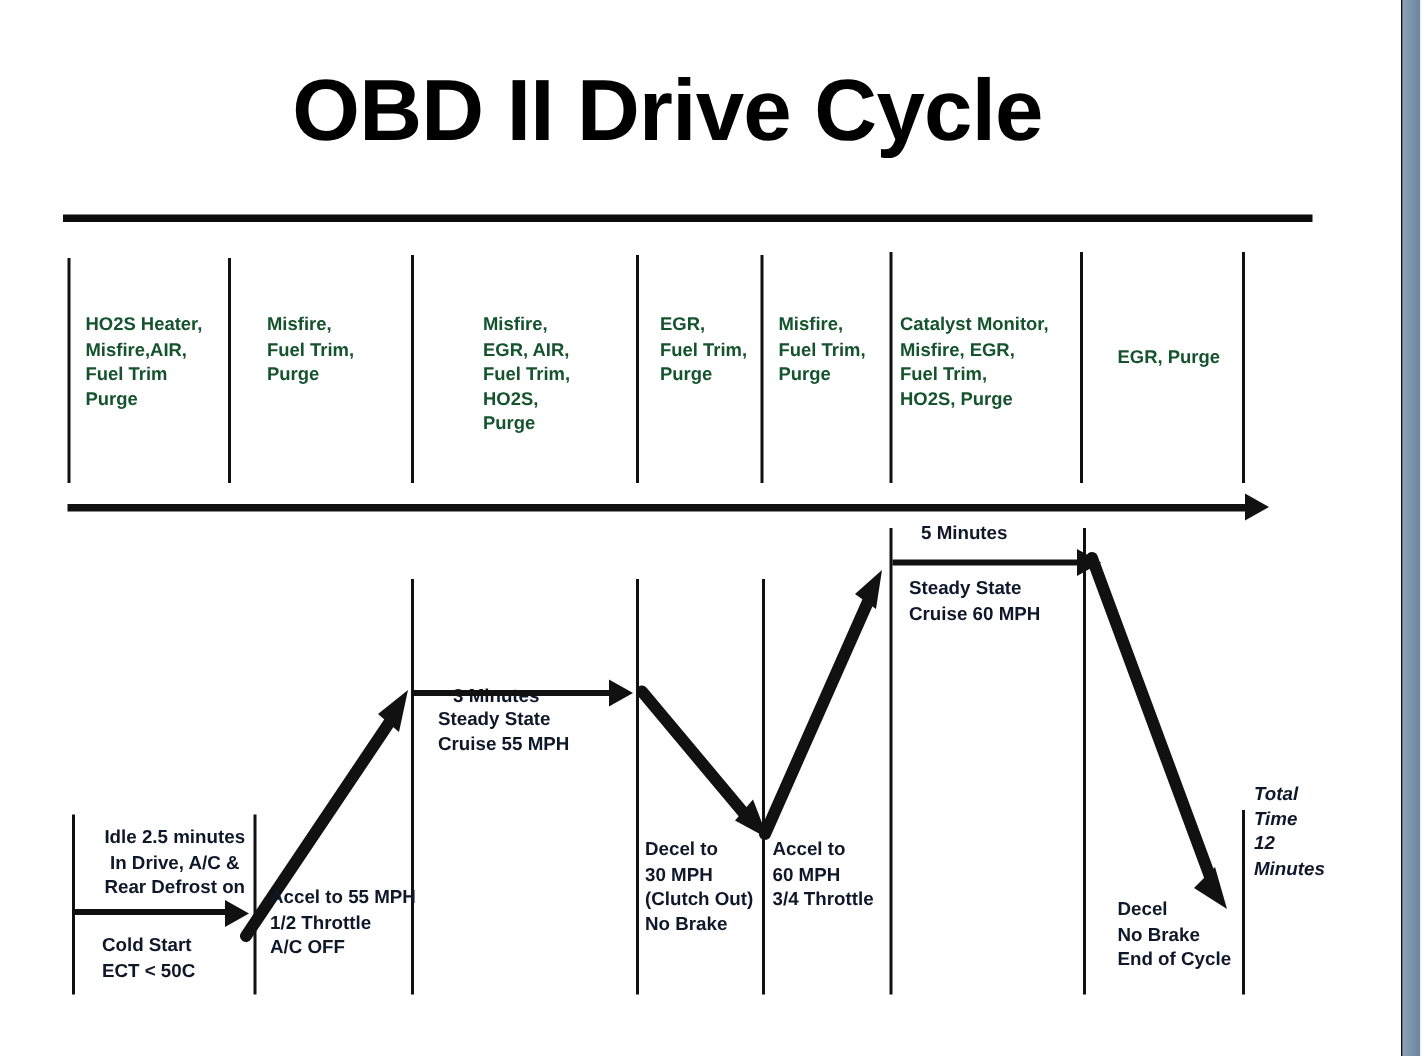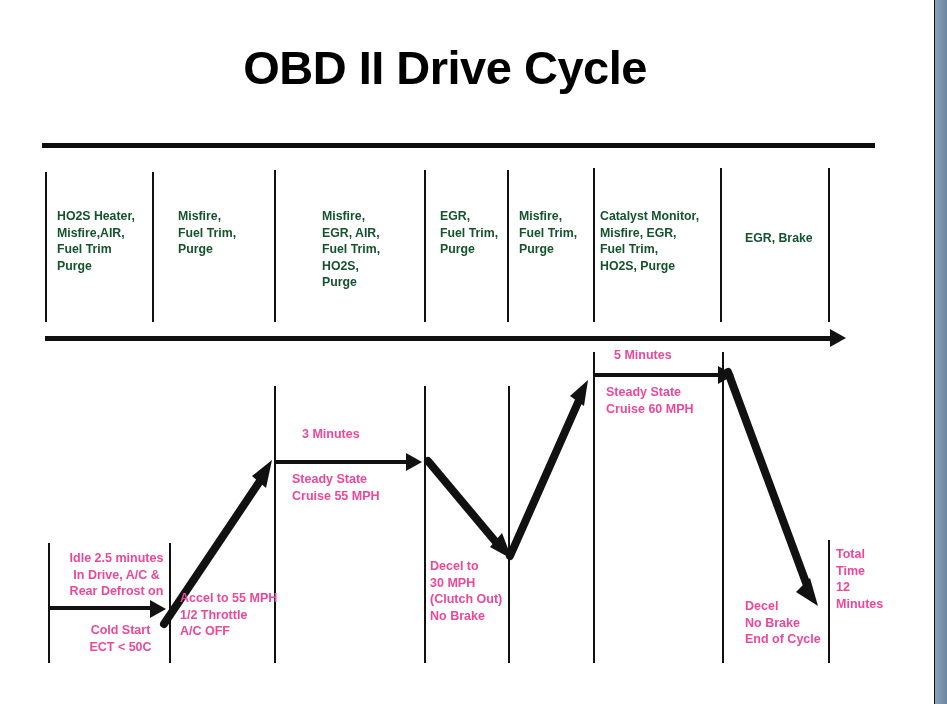--- a/index.html
+++ b/index.html
@@ -24,21 +24,21 @@
     background: linear-gradient(to right, #8ca1b9, #7d94ad 45%, #6c85a0);
     border-left: 1px solid #111;
   }
 
   
   #title {
     position: absolute;
     left: 0; top: 40px;
     width: 890px;
     text-align: center;
-    font-size: 47px;
+    font-size: 58px;
     font-weight: bold;
     letter-spacing: -0.5px;
     color: #000;
   }
   #subtitle {
     position: absolute;
     left: 0; top: 106px;
     width: 890px;
     text-align: center;
     font-size: 25px;
@@ -56,21 +56,21 @@
   .vline {
     position: absolute;
     width: 2px;
     background: #111;
   }
   .note {
     position: absolute;
     font-size: 12.5px;
     font-weight: bold;
     line-height: 16.5px;
-    color: #ec4899;
+    color: #0f172a;
     white-space: pre-line;
   }
   .monitor {
     position: absolute;
     font-size: 12.3px;
     font-weight: bold;
     line-height: 16.5px;
     color: #14532d;
     white-space: pre-line;
   }
@@ -125,83 +125,86 @@
   <div class="monitor" style="left:440px; top:208px; width:64px;">EGR,
 Fuel Trim,
 Purge</div>
   <div class="monitor" style="left:519px; top:208px; width:72px;">Misfire,
 Fuel Trim,
 Purge</div>
   <div class="monitor" style="left:600px; top:208px; width:118px;">Catalyst Monitor,
 Misfire, EGR,
 Fuel Trim,
 HO2S, Purge</div>
-  <div class="monitor" style="left:745px; top:230px; width:90px;">EGR, Brake</div>
+  <div class="monitor" style="left:745px; top:230px; width:90px;">EGR, Purge</div>
 
   <div class="haxis" style="left:45px; top:336px; width:793px;"></div>
   <div class="arrowhead-r" style="left:830px; top:329px;"></div>
 
   <div class="vline" style="left:274px; top:386px; height:277px;"></div>
   <div class="vline" style="left:424px; top:386px; height:277px;"></div>
   <div class="vline" style="left:508px; top:386px; height:277px;"></div>
   <div class="vline" style="left:593px; top:352px; height:311px;"></div>
   <div class="vline" style="left:722px; top:352px; height:311px;"></div>
   <div class="vline" style="left:828px; top:540px; height:123px;"></div>
   <div class="vline" style="left:48px;  top:543px; height:120px;"></div>
   <div class="vline" style="left:169px; top:543px; height:120px;"></div>
 
   <div class="note" style="left:59px; top:550px; width:115px;text-align:center;">Idle 2.5 minutes
 In Drive, A/C &amp;
 Rear Defrost on</div>
   <div class="harrow" style="left:50px; top:606px; width:102px;"></div>
   <div class="arrowhead-r" style="left:150px; top:600px;"></div>
-  <div class="note" style="left:68px; top:622px; width:105px;text-align:center;">Cold Start
+  <div class="note" style="left:68px; top:622px; width:105px;">Cold Start
 ECT &lt; 50C</div>
 
   <svg class="diag" width="130" height="180" style="left:158px; top:452px;">
     <line x1="6" y1="172" x2="104" y2="26" stroke="#111" stroke-width="8" stroke-linecap="round"></line>
     <polygon points="114,8 94,24 108,36" fill="#111"></polygon>
   </svg>
   <div class="note" style="left:180px; top:590px; width:110px;">Accel to 55 MPH
 1/2 Throttle
 A/C OFF</div>
 
-  <div class="note" style="left:302px; top:426px;">3 Minutes</div>
+  <div class="note" style="left:302px; top:456px;">3 Minutes</div>
   <div class="harrow" style="left:276px; top:460px; width:132px;"></div>
   <div class="arrowhead-r" style="left:406px; top:453px;"></div>
   <div class="note" style="left:292px; top:471px; width:120px;">Steady State
 Cruise 55 MPH</div>
 
   <svg class="diag" width="110" height="120" style="left:424px; top:455px;">
     <line x1="4" y1="6" x2="76" y2="92" stroke="#111" stroke-width="8" stroke-linecap="round"></line>
     <polygon points="88,104 66,92 78,78" fill="#111"></polygon>
   </svg>
   <div class="note" style="left:430px; top:558px; width:82px;">Decel to
 30 MPH
 (Clutch Out)
 No Brake</div>
 
   <svg class="diag" width="110" height="190" style="left:500px; top:372px;">
     <line x1="10" y1="184" x2="80" y2="26" stroke="#111" stroke-width="8" stroke-linecap="round"></line>
     <polygon points="88,8 70,24 84,34" fill="#111"></polygon>
   </svg>
+  <div class="note" style="left:515px; top:558px; width:84px;">Accel to
+60 MPH
+3/4 Throttle</div>
 
   <div class="note" style="left:614px; top:347px;">5 Minutes</div>
   <div class="harrow" style="left:595px; top:373px; width:126px;"></div>
   <div class="arrowhead-r" style="left:718px; top:366px;"></div>
   <div class="note" style="left:606px; top:384px; width:118px;">Steady State
 Cruise 60 MPH</div>
 
   <svg class="diag" width="120" height="250" style="left:722px; top:366px;">
     <line x1="6" y1="6" x2="86" y2="222" stroke="#111" stroke-width="8" stroke-linecap="round"></line>
     <polygon points="96,240 74,226 88,212" fill="#111"></polygon>
   </svg>
   <div class="note" style="left:745px; top:598px; width:100px;">Decel
 No Brake
 End of Cycle</div>
 
-  <div class="note" style="left:836px; top:546px; width:60px;">Total
+  <div class="note" style="left:836px; top:521px; width:60px;font-style:italic;">Total
 Time
 12
 Minutes</div>
 
   <div id="right-edge-inner"></div>
 </div>
 
 </body></html>

